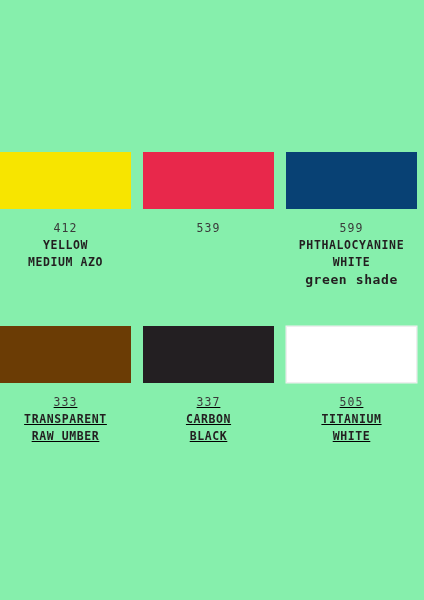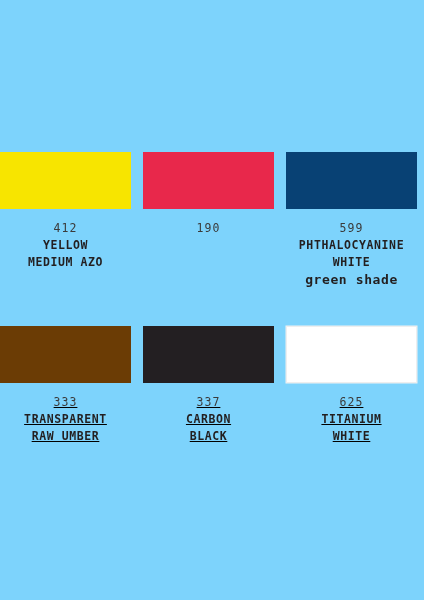--- a/index.html
+++ b/index.html
@@ -15,21 +15,21 @@
     overflow: hidden;
     position: relative;
   }
 
   #swatch-chart {
     position: absolute;
     top: 0;
     left: 0;
     width: 424px;
     height: 600px;
-    background: #7dd3fc;
+    background: #86efac;
   }
 
   .swatch-row {
     position: absolute;
     left: 0;
     width: 424px;
     display: flex;
     flex-direction: row;
     align-items: flex-start;
   }
@@ -107,21 +107,21 @@
       <div class="swatch-caption">
         <span class="swatch-code">412</span>
         <span class="swatch-name">YELLOW
 MEDIUM AZO</span>
       </div>
     </div>
 
     <div class="swatch-cell">
       <div class="swatch-chip" style="background-color: rgb(232, 40, 75);"></div>
       <div class="swatch-caption">
-        <span class="swatch-code">190</span>
+        <span class="swatch-code">539</span>
       </div>
     </div>
 
     <div class="swatch-cell">
       <div class="swatch-chip" style="background-color: rgb(8, 65, 116);"></div>
       <div class="swatch-caption">
         <span class="swatch-code">599</span>
         <span class="swatch-name">PHTHALOCYANINE WHITE</span>
         <span class="swatch-qualifier">green shade</span>
       </div>
@@ -145,21 +145,21 @@
       <div class="swatch-caption">
         <span class="swatch-code">337</span>
         <span class="swatch-name">CARBON
 BLACK</span>
       </div>
     </div>
 
     <div class="swatch-cell">
       <div class="swatch-chip bordered" style="background-color: rgb(255, 255, 255);"></div>
       <div class="swatch-caption">
-        <span class="swatch-code">625</span>
+        <span class="swatch-code">505</span>
         <span class="swatch-name">TITANIUM
 WHITE</span>
       </div>
     </div>
 
   </div>
 
 </div>
 
 </body></html>

